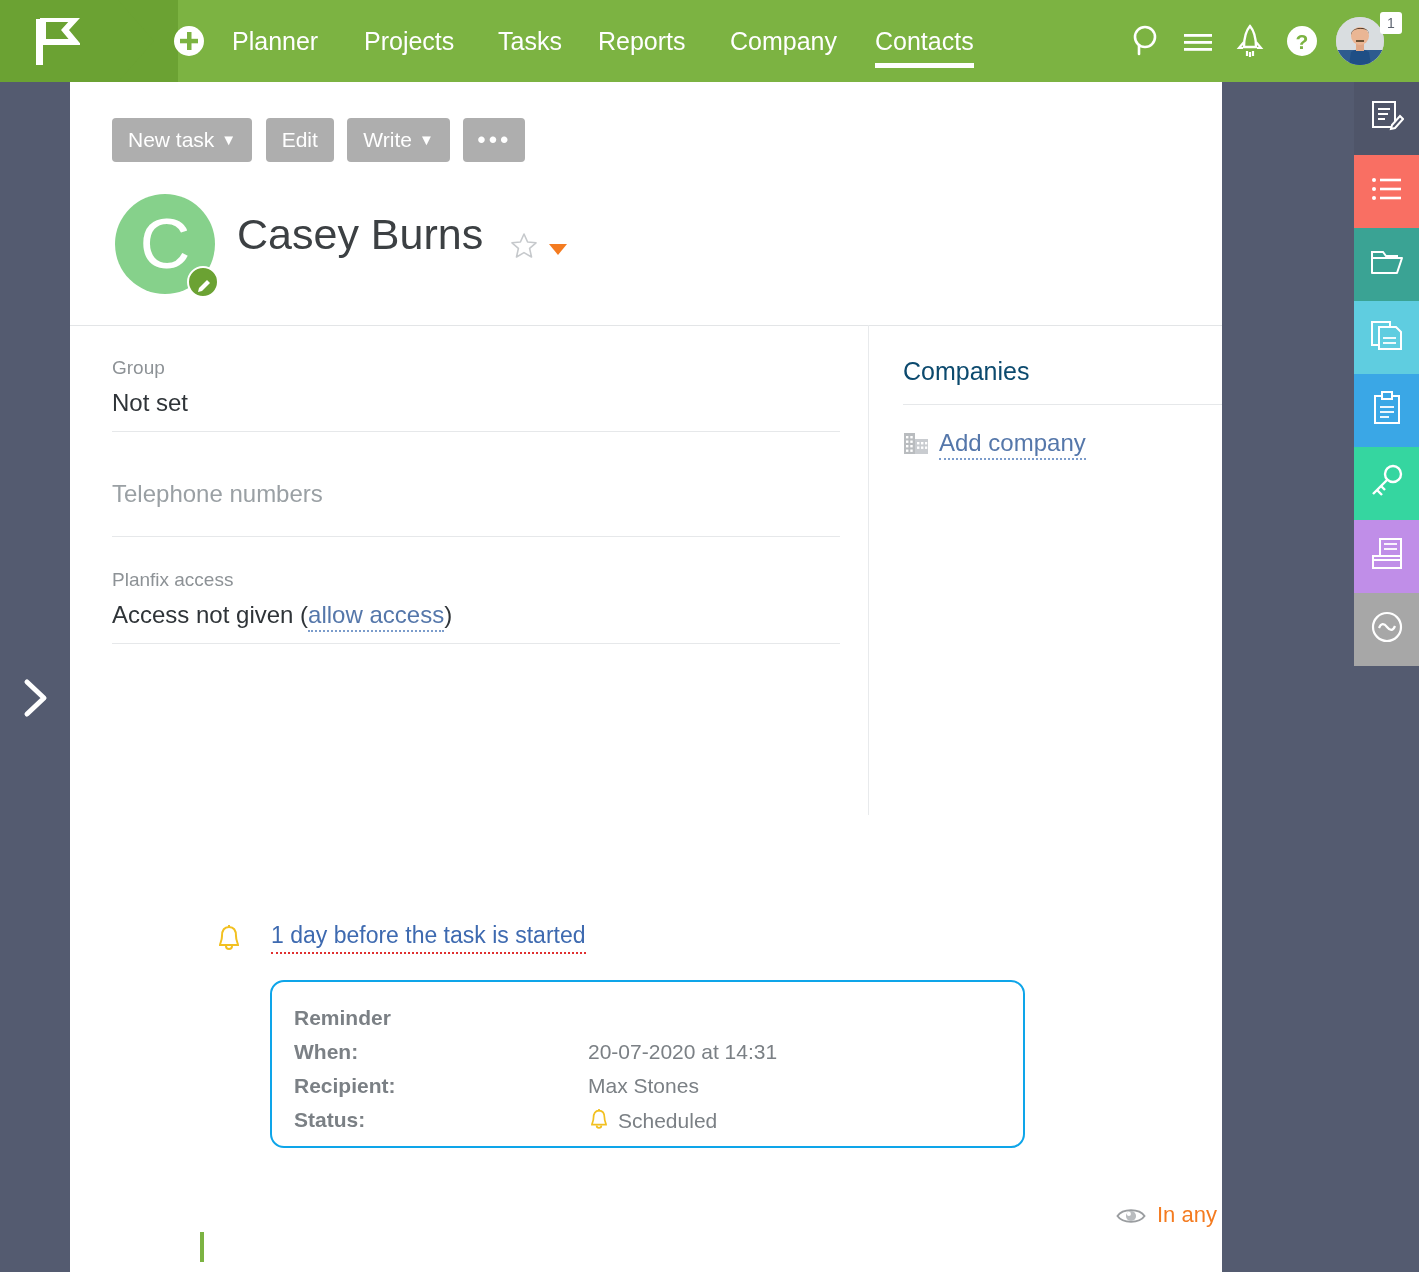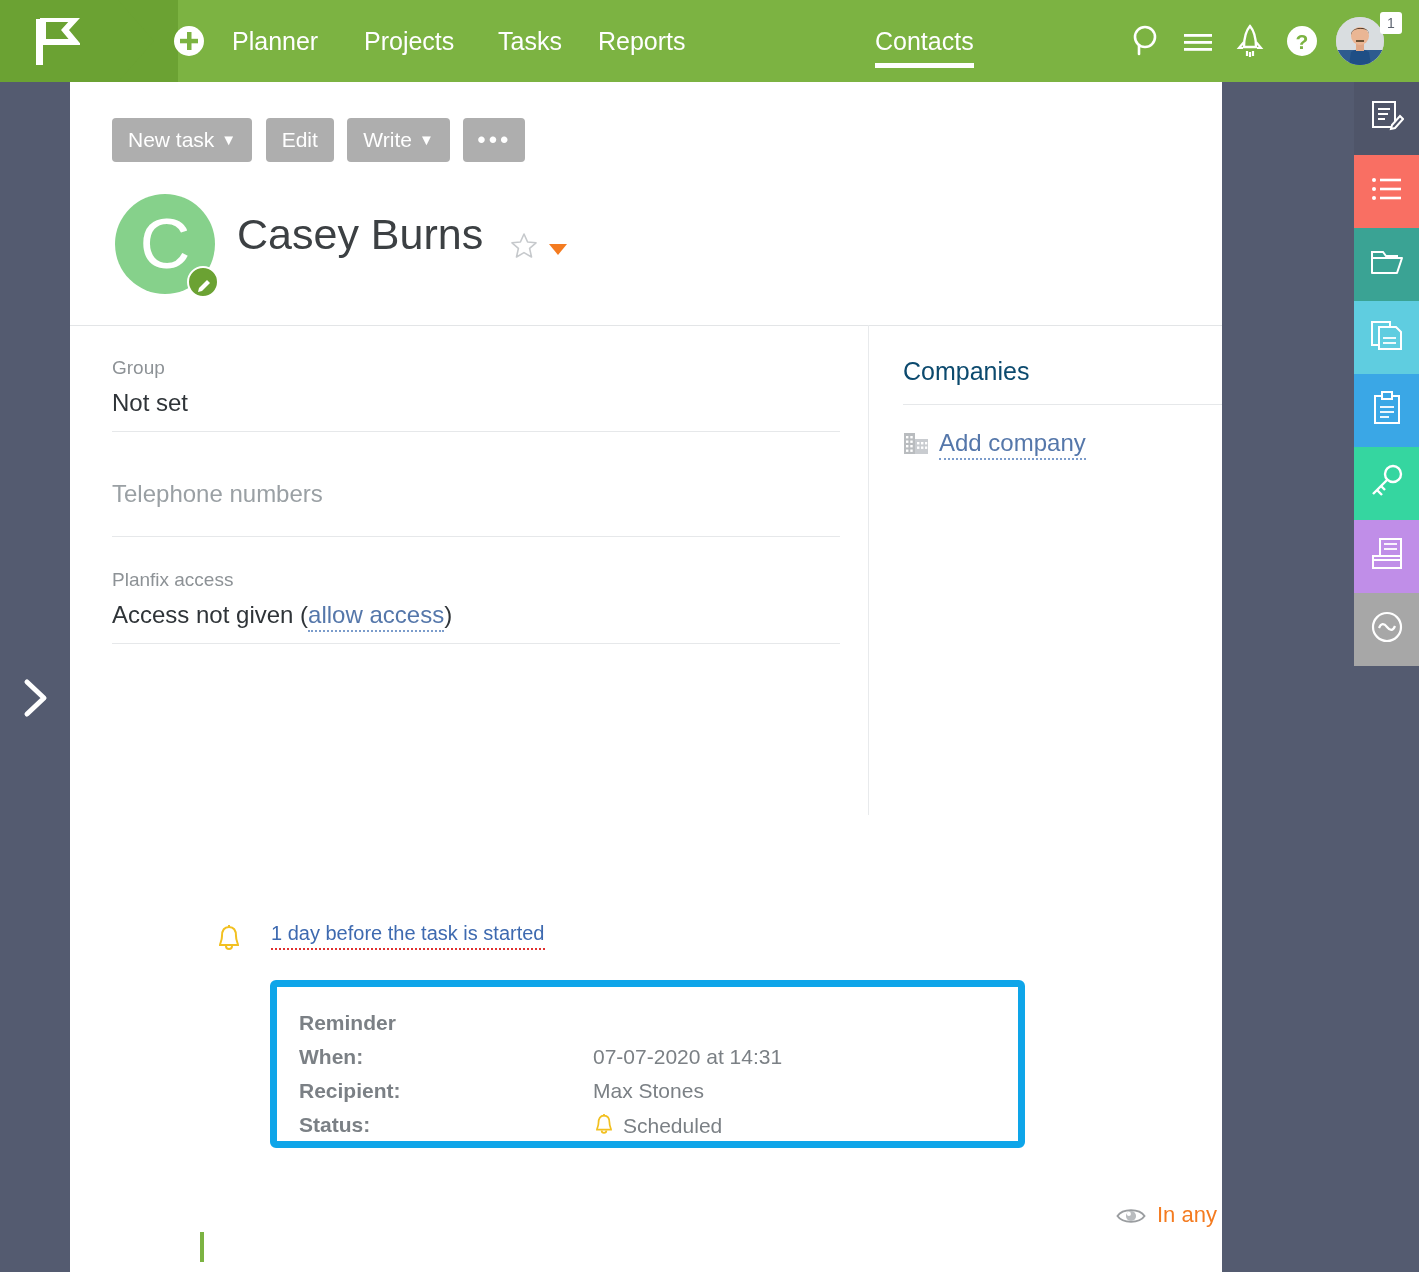--- a/index.html
+++ b/index.html
@@ -235,32 +235,32 @@
   #companies-line { height: 1px; background: #e6e8ea; }
   #add-company-row { margin-top: 24px; font-size: 24px; white-space: nowrap; }
   #building-icon { display: inline-block; vertical-align: -4px; margin-right: 10px; }
 
   
   #reminder-block { position: absolute; left: 145px; top: 840px; width: 820px; }
   #reminder-head { position: relative; height: 40px; }
   #bell-icon-head { position: absolute; left: 0; top: 2px; }
   #reminder-link {
     position: absolute; left: 56px; top: 0;
-    font-size: 20px;
+    font-size: 23px;
     color: #3e6ab0;
     border-bottom: 2px dotted #e03030;
     padding-bottom: 3px;
     cursor: pointer;
     white-space: nowrap;
   }
   #reminder-card {
     position: absolute; left: 55px; top: 58px;
     width: 755px; height: 168px;
-    border: 7px solid #0ea5e9;
-    border-radius: 6px;
+    border: 2px solid #0ea5e9;
+    border-radius: 14px;
     text-decoration: underline;
   }
   .rem-row { position: absolute; font-size: 21px; white-space: nowrap; }
   .rem-key { left: 22px; color: #7b8085; font-weight: bold; }
   .rem-val { left: 316px; color: #7b8085; }
   #rem-title { top: 24px; }
   #rem-when-k { top: 58px; } #rem-when-v { top: 58px; }
   #rem-rcp-k  { top: 92px; } #rem-rcp-v  { top: 92px; }
   #rem-st-k   { top: 126px; }
   #rem-st-v   { top: 126px; left: 316px; }
@@ -320,20 +320,23 @@
     <span>Planner</span>
   </div>
   <div class="navitem" style="left:364px">
     <span>Projects</span>
   </div>
   <div class="navitem" style="left:498px">
     <span>Tasks</span>
   </div>
   <div class="navitem" style="left:598px">
     <span>Reports</span>
+  </div>
+  <div class="navitem" style="left:730px">
+    <span>Company</span>
   </div>
   <div class="navitem active" style="left:875px">
     <span>Contacts</span>
   </div>
 
   <div class="hdricon" style="left:1128px">
     <svg width="36" height="36" viewBox="0 0 36 36">
       <circle cx="17" cy="14" r="10" fill="none" stroke="#fff" stroke-width="2.6"></circle>
       <line x1="11" y1="22" x2="11" y2="31" stroke="#fff" stroke-width="2.6" stroke-linecap="round"></line>
     </svg>
@@ -566,21 +569,21 @@
           <path d="M14 3 C19 3 21 7 21 12 C21 17 23 19 23 21 H5 C5 19 7 17 7 12 C7 7 9 3 14 3 Z" fill="none" stroke="#f2c020" stroke-width="2"></path>
           <line x1="14" y1="1" x2="14" y2="4" stroke="#f2c020" stroke-width="2"></line>
           <path d="M11 22 C11 26 17 26 17 22" fill="none" stroke="#f2c020" stroke-width="2"></path>
         </svg>
       </span>
       <span id="reminder-link">1 day before the task is started</span>
     </div>
     <div id="reminder-card">
       <div class="rem-row rem-key" id="rem-title">Reminder</div>
       <div class="rem-row rem-key" id="rem-when-k">When:</div>
-      <div class="rem-row rem-val" id="rem-when-v">07-07-2020 at 14:31</div>
+      <div class="rem-row rem-val" id="rem-when-v">20-07-2020 at 14:31</div>
       <div class="rem-row rem-key" id="rem-rcp-k">Recipient:</div>
       <div class="rem-row rem-val" id="rem-rcp-v">Max Stones</div>
       <div class="rem-row rem-key" id="rem-st-k">Status:</div>
       <div class="rem-row rem-val" id="rem-st-v"><span class="bellmini">
           <svg width="22" height="24" viewBox="0 0 28 30">
             <path d="M14 3 C19 3 21 7 21 12 C21 17 23 19 23 21 H5 C5 19 7 17 7 12 C7 7 9 3 14 3 Z" fill="none" stroke="#f2c020" stroke-width="2.2"></path>
             <line x1="14" y1="1" x2="14" y2="4" stroke="#f2c020" stroke-width="2.2"></line>
             <path d="M11 22 C11 26 17 26 17 22" fill="none" stroke="#f2c020" stroke-width="2.2"></path>
           </svg>
         </span><span>Scheduled</span></div>

